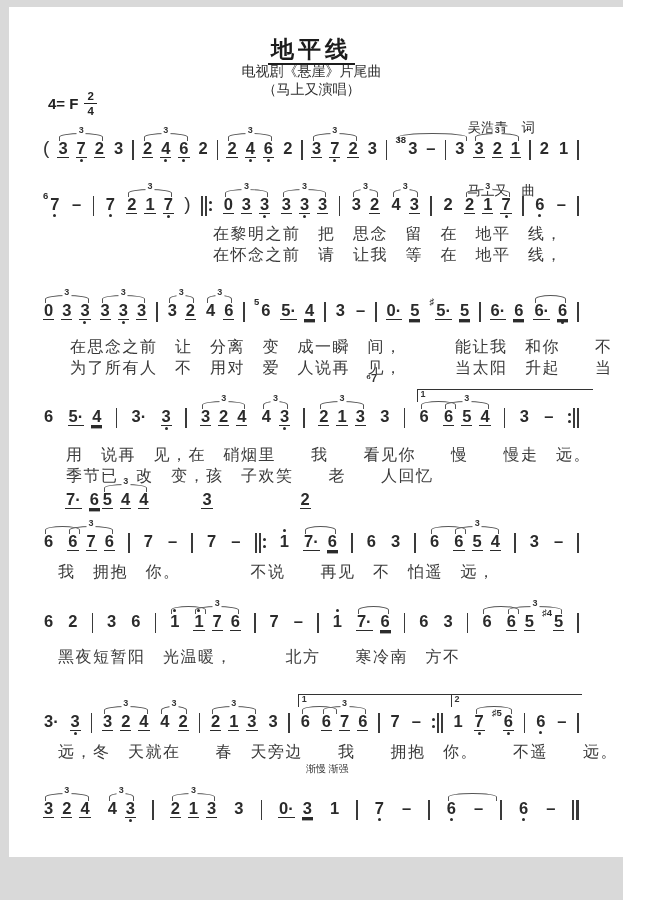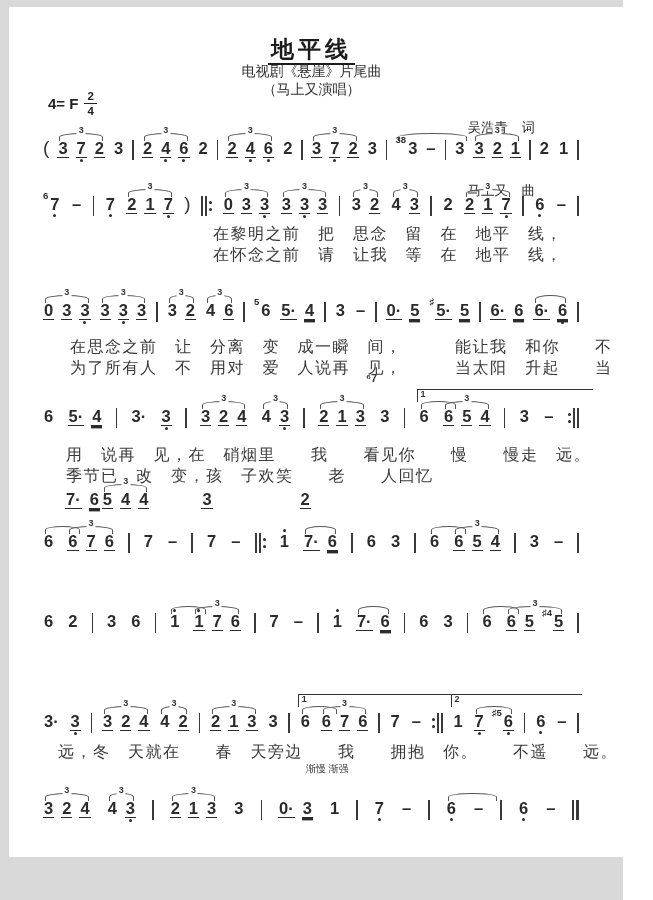--- a/index.html
+++ b/index.html
@@ -1693,20 +1693,21 @@
               <span class="odot" style="visibility: hidden;"></span>
             </span>
           </span>
         </span>
       </span>
       <span class="barwrap">
         <span class="bline" style="width: 1.5px;"></span>
       </span>
     </div>
 
+  <div class="lyr" style="top:562px;left:58px">我　拥抱　你。　　　　不说　　再见　不　怕遥　远，</div>
 
   <div class="mrow" style="top:608px">
       <span class="grp">
         <span class="note">
           <span class="stack">
             <span class="oslot">
               <span class="odot" style="visibility: hidden;"></span>
             </span>
             <span class="txt">6</span>
             <span class="oslot">
@@ -1965,20 +1966,21 @@
               <span class="odot" style="visibility: hidden;"></span>
             </span>
           </span>
         </span>
       </span>
       <span class="barwrap">
         <span class="bline" style="width: 1.5px;"></span>
       </span>
     </div>
 
+  <div class="lyr" style="top:647px;left:58px">黑夜短暂阳　光温暖，　　　北方　　寒冷南　方不</div>
 
   <div class="mrow" style="top:708px">
       <span class="grp">
         <span class="note">
           <span class="stack">
             <span class="oslot">
               <span class="odot" style="visibility: hidden;"></span>
             </span>
             <span class="txt">3·</span>
             <span class="oslot">

